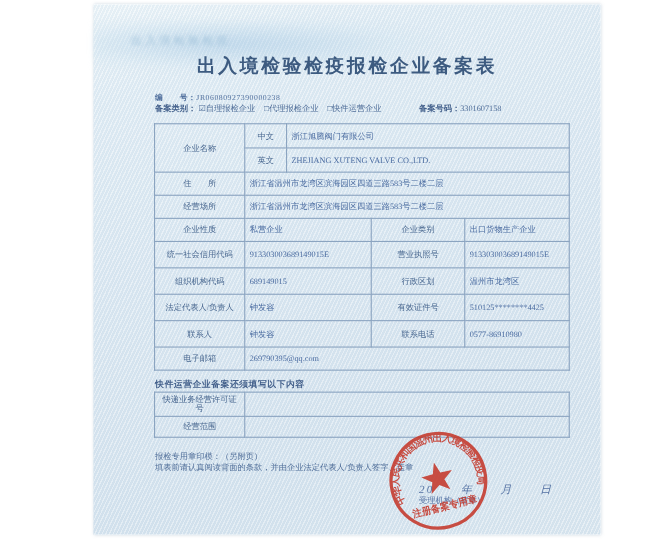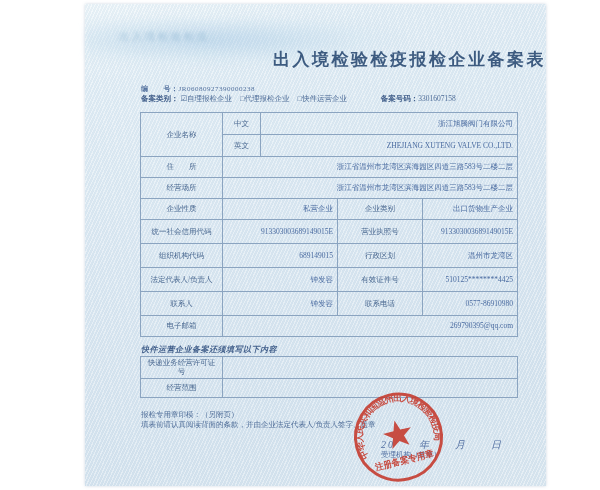--- a/index.html
+++ b/index.html
@@ -19,39 +19,39 @@
   .smudge{
     position:absolute;left:0;top:14px;width:320px;height:48px;pointer-events:none;
     background:radial-gradient(ellipse at 38% 45%,rgba(140,185,220,.38),rgba(200,225,240,.18) 55%,transparent 75%);
     filter:blur(3px);
   }
   .watermark{
     position:absolute;left:34px;top:26px;font-size:10px;letter-spacing:3px;
     color:#a9c8de;filter:blur(1.6px);white-space:nowrap;
   }
   .title{
-    position:absolute;left:0;top:44px;width:100%;text-align:right;
+    position:absolute;left:0;top:44px;width:100%;text-align:center;
     font-size:17px;font-weight:bold;color:#3d5b80;letter-spacing:2.5px;
   }
   .serial{position:absolute;left:56px;top:80px;font-size:7px;color:#53719e;letter-spacing:.5px;}
   .catline{position:absolute;left:56px;top:90px;font-size:7.5px;color:#4f6d98;white-space:nowrap;}
   .catline b{color:#44618c;}
   .opt{margin-right:6px;}
   .recno{margin-left:26px;margin-top:16px;}
   table.t{
     position:absolute;left:55px;border-collapse:collapse;table-layout:fixed;
     font-size:7.5px;color:#4a6ba0;background:transparent;
   }
   table.t td{border:1px solid #8ba4c0;padding:1px 4px;overflow:hidden;line-height:1.25;}
   td.lbl{text-align:center;color:#4a6890;padding:1px 2px;}
-  td.val{text-align:right;}
+  td.val{text-align:left;}
   #t1{top:108px;width:377px;}
   #t2{top:352px;width:377px;}
   .sec-head{
-    position:absolute;left:56px;top:340px;font-size:8px;font-weight:bold;color:#44618c;letter-spacing:.5px;font-style:italic;
+    position:absolute;left:56px;top:340px;font-size:8px;font-weight:bold;color:#44618c;letter-spacing:.5px;
   }
   .note1{position:absolute;left:56px;top:406px;font-size:7.5px;color:#4f6d98;}
   .note2{position:absolute;left:56px;top:416px;font-size:7.5px;color:#4f6d98;}
   .acceptor{position:absolute;left:296px;top:446px;font-size:7.5px;color:#5572a3;}
   .dateline{position:absolute;left:296px;top:434px;font-size:10px;color:#5572a3;letter-spacing:2px;font-style:italic;}
   .stamp{
     position:absolute;left:266px;top:387px;width:96px;height:96px;
     transform:rotate(-14deg);opacity:.88;
   }
 </style>

